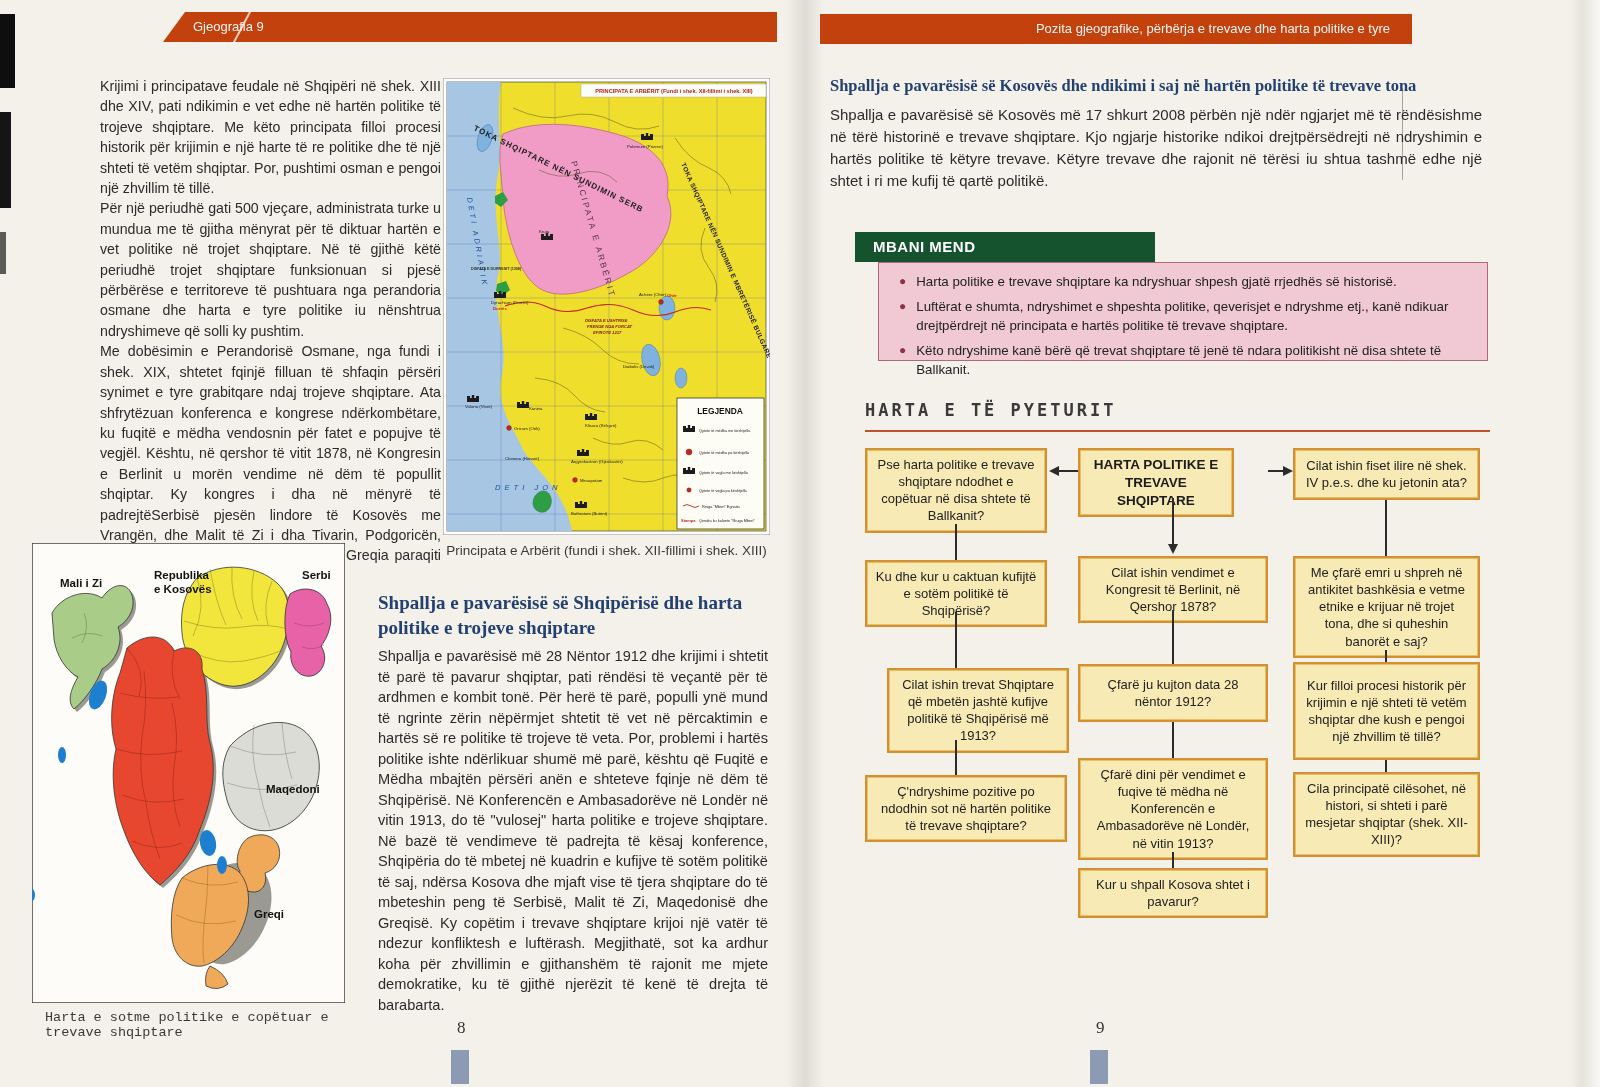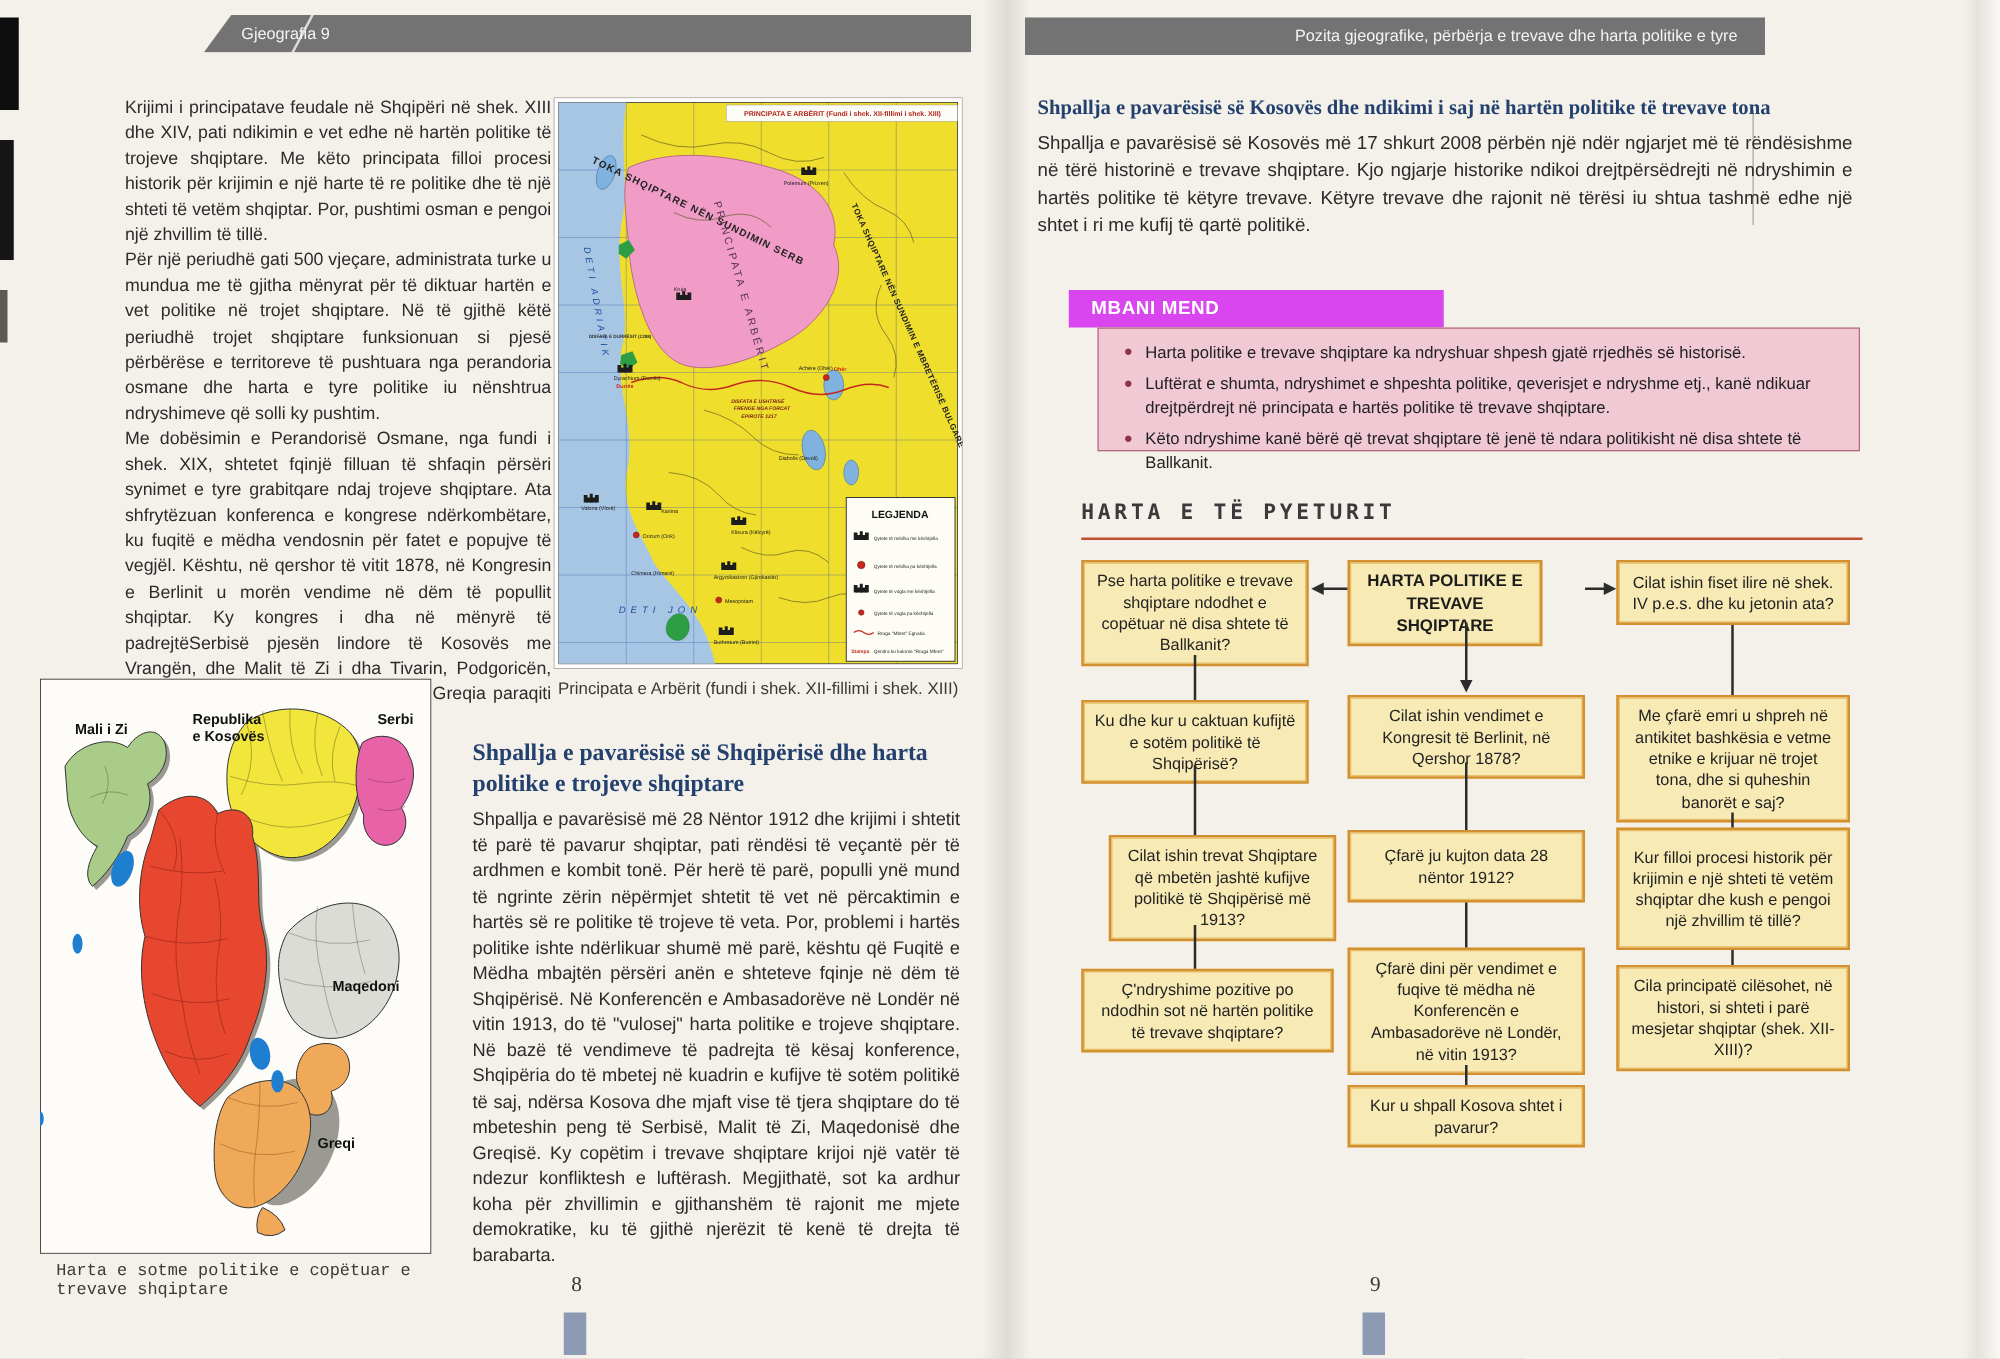--- a/index.html
+++ b/index.html
@@ -6,37 +6,37 @@
   .scan{position:relative;width:1600px;height:1087px;background:#f4f1ea;overflow:hidden;
         font-family:"Liberation Sans",sans-serif;color:#2b2b2b;}
   
   .edge-mark{position:absolute;background:#0e0e0e;}
   .gutter{position:absolute;left:786px;top:0;width:38px;height:1087px;
           background:linear-gradient(to right,rgba(0,0,0,0),rgba(0,0,0,.09) 50%,rgba(0,0,0,0));}
   .right-edge{position:absolute;left:1570px;top:0;width:30px;height:1087px;
           background:linear-gradient(to right,rgba(0,0,0,0),rgba(0,0,0,.06) 40%,rgba(255,255,255,.5));}
   .margin-line{position:absolute;left:1402px;top:88px;width:1px;height:92px;background:#a9a49c;}
   
-  .hdr{position:absolute;height:30px;background:#737373;color:#f4f5f2;font-size:13px;line-height:30px;box-sizing:border-box;}
+  .hdr{position:absolute;height:30px;background:#c2410c;color:#f4f5f2;font-size:13px;line-height:30px;box-sizing:border-box;}
   .hdr-left{left:163px;top:12px;width:614px;padding-left:30px;clip-path:polygon(22px 0,100% 0,100% 100%,0 100%);}
   .hdr-left .slash{position:absolute;left:78px;top:-4px;width:2px;height:38px;background:rgba(255,255,255,.75);transform:rotate(28deg);}
   .hdr-right{left:820px;top:14px;width:592px;text-align:right;padding-right:22px;}
   
   .col{position:absolute;text-align:justify;}
   .col p{margin:0;}
   .intro-col{left:100px;top:76px;width:341px;font-size:14.2px;line-height:20.4px;}
   .sec2-head{position:absolute;left:378px;top:590px;width:392px;
              font-family:"Liberation Serif",serif;font-weight:600;font-size:19px;line-height:25px;color:#23406f;}
   .sec2-body{left:378px;top:646px;width:390px;font-size:14.6px;line-height:20.5px;}
   .kos-head{position:absolute;left:830px;top:76px;width:660px;
             font-family:"Liberation Serif",serif;font-weight:600;font-size:16.5px;color:#23406f;}
   .kos-body{left:830px;top:104px;width:652px;font-size:15px;line-height:22px;}
   .caption{position:absolute;font-size:13.5px;color:#3a3a3a;}
   
-  .mm-title{position:absolute;left:855px;top:232px;width:300px;height:30px;background:#d946ef;color:#fff;
+  .mm-title{position:absolute;left:855px;top:232px;width:300px;height:30px;background:#14532d;color:#fff;
             font-size:15px;font-weight:bold;letter-spacing:.5px;line-height:30px;padding-left:18px;box-sizing:border-box;}
   .mm-panel{position:absolute;left:878px;top:262px;width:610px;height:99px;background:#f0c9d4;
             border:1px solid #b0697c;box-sizing:border-box;padding:10px 14px 0 16px;}
   .mm-row{display:flex;font-size:13.3px;line-height:1.42;color:#222;margin-bottom:6px;}
   .mm-dot{color:#8d3347;margin:0 10px 0 4px;font-size:12px;}
   
   .hp-head{position:absolute;left:865px;top:400px;font-family:"DejaVu Sans Mono",monospace;
            font-size:17px;font-weight:bold;letter-spacing:3px;color:#3a3a3a;}
   .hp-rule{position:absolute;left:865px;top:430px;width:625px;height:2px;background:#c1512e;}
   .fb{position:absolute;background:#f7eab5;border:2px solid #d39030;box-shadow:0 0 0 1px #e8c06a inset;

